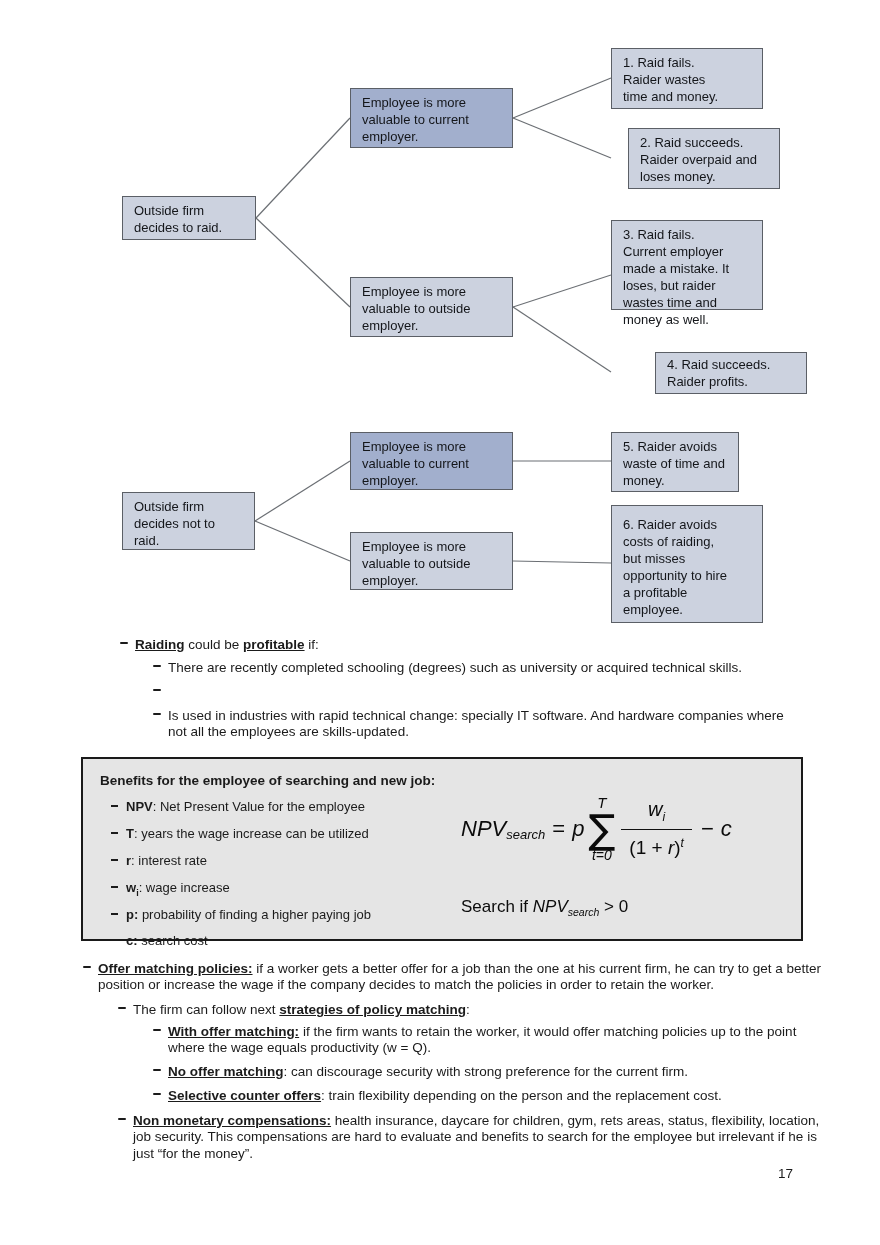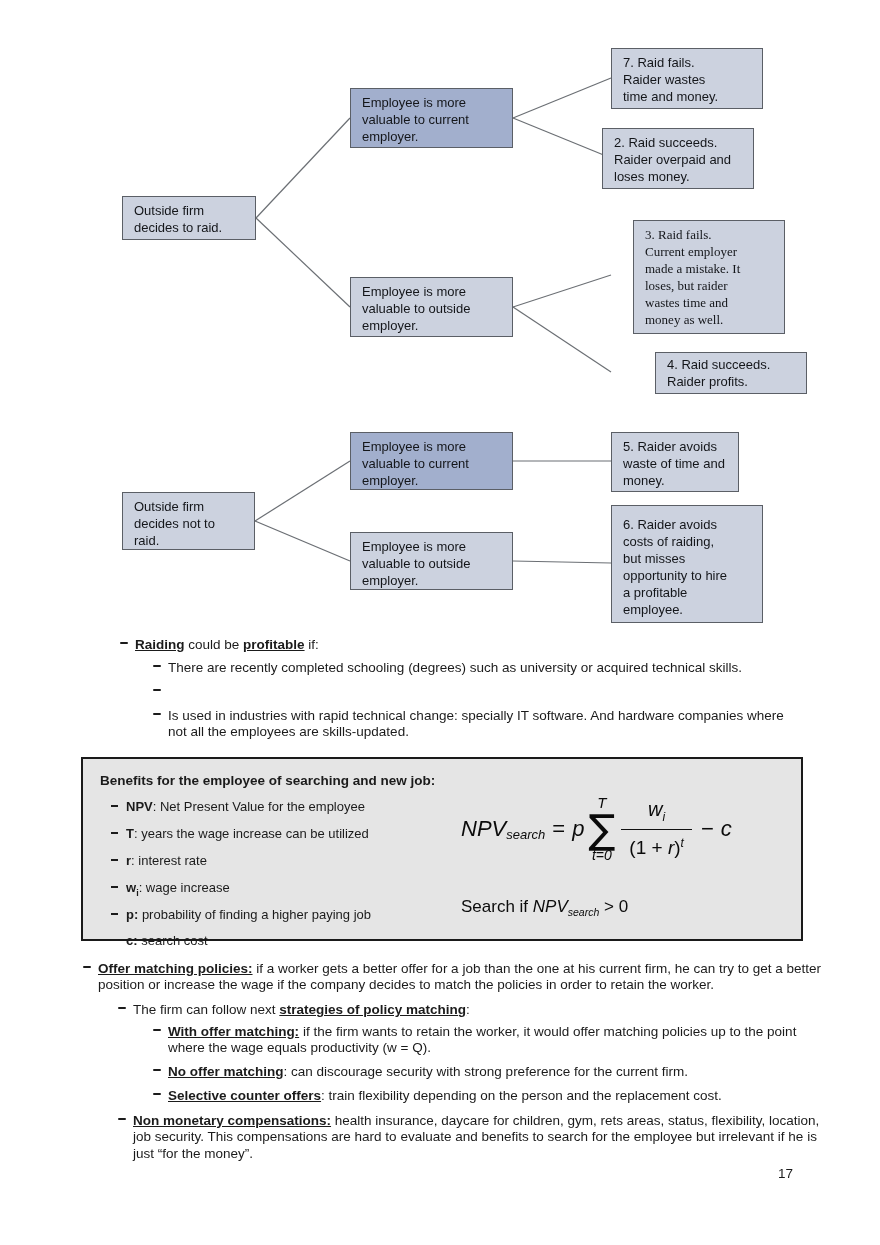--- a/index.html
+++ b/index.html
@@ -66,27 +66,27 @@
   </svg>
 
   <div class="dbox light" style="left:122px;top:196px;width:134px;height:44px;">Outside firm
 decides to raid.</div>
   <div class="dbox dark" style="left:350px;top:88px;width:163px;height:60px;">Employee is more
 valuable to current
 employer.</div>
   <div class="dbox light" style="left:350px;top:277px;width:163px;height:60px;">Employee is more
 valuable to outside
 employer.</div>
-  <div class="dbox light" style="left:611px;top:48px;width:152px;height:61px;">7. Raid fails.
+  <div class="dbox light" style="left:611px;top:48px;width:152px;height:61px;">1. Raid fails.
 Raider wastes
 time and money.</div>
-  <div class="dbox light" style="left:602px;top:128px;width:152px;height:61px;">2. Raid succeeds.
+  <div class="dbox light" style="left:628px;top:128px;width:152px;height:61px;">2. Raid succeeds.
 Raider overpaid and
 loses money.</div>
-  <div class="dbox light" style="left:633px;top:220px;width:152px;height:114px;font-family:Liberation Serif, serif;">3. Raid fails.
+  <div class="dbox light" style="left:611px;top:220px;width:152px;height:90px;">3. Raid fails.
 Current employer
 made a mistake. It
 loses, but raider
 wastes time and
 money as well.</div>
   <div class="dbox light" style="left:611px;top:352px;width:152px;height:42px;padding-top:3px;margin-left:44px;">4. Raid succeeds.
 Raider profits.</div>
 
   <div class="dbox light" style="left:122px;top:492px;width:133px;height:58px;">Outside firm
 decides not to

